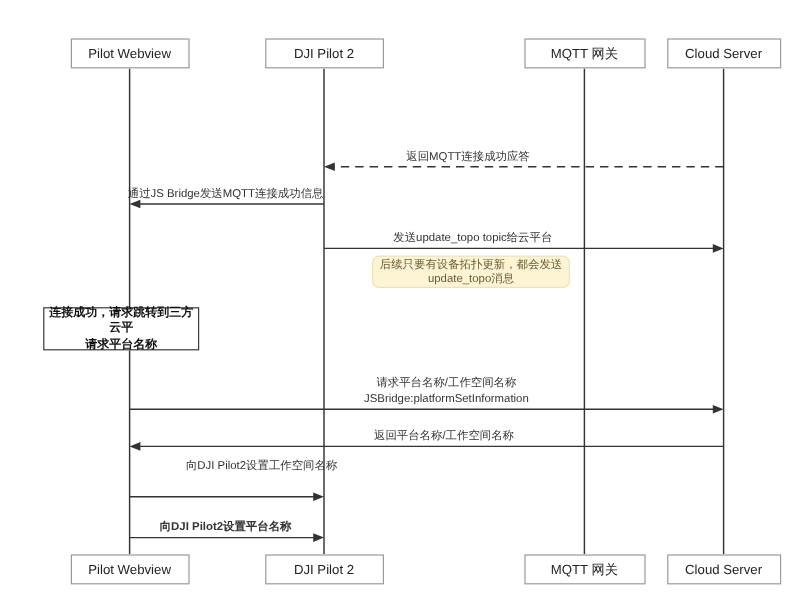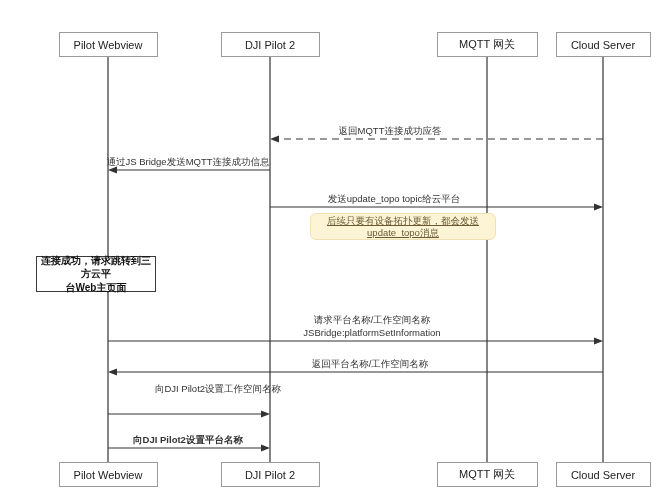--- a/index.html
+++ b/index.html
@@ -94,21 +94,21 @@
     </div>
     <div class="msg-label" style="left: 370px; top: 357px;">
       <div>返回平台名称/工作空间名称</div>
     </div>
     <div class="msg-label" style="left: 188px; top: 382px; margin-left: 30px;">
       <div>向DJI Pilot2设置工作空间名称</div>
     </div>
     <div class="msg-label" style="left: 188px; top: 433px; font-weight: bold;">
       <div>向DJI Pilot2设置平台名称</div>
     </div>
-    <div class="note note-highlight" style="left: 310px; top: 213px; width: 186px; height: 27px; text-decoration: underline;">
+    <div class="note note-highlight" style="left: 310px; top: 213px; width: 165px; height: 27px;">
       <div>后续只要有设备拓扑更新，都会发送</div>
       <div>update_topo消息</div>
     </div>
-    <div class="note note-callout" style="left: 36px; top: 256px; width: 120px; height: 36px;">
+    <div class="note note-callout" style="left: 36px; top: 256px; width: 130px; height: 36px;">
       <div>连接成功，请求跳转到三方云平</div>
-      <div>台Web主页面</div>
+      <div>请求平台名称</div>
     </div>
   </div>
 
 </body></html>

